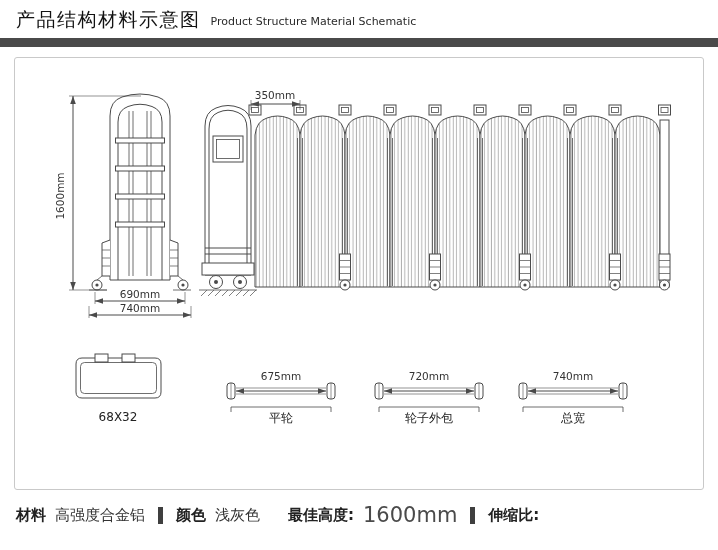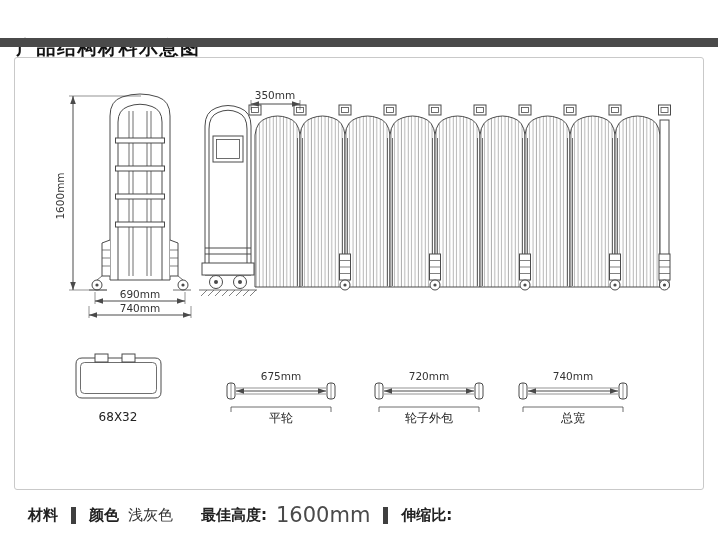--- a/index.html
+++ b/index.html
@@ -1,48 +1,49 @@
 <!DOCTYPE html>
 <html><head>
 <meta charset="utf-8">
 <style>
   * { margin:0; padding:0; box-sizing:border-box; }
   html,body { background:#ffffff; }
   body { font-family:"DejaVu Sans","Liberation Sans",sans-serif; }
   .canvas { position:relative; width:718px; height:550px; background:#fff; overflow:hidden; }
 
   .header { position:absolute; left:16px; top:8px; display:flex; align-items:flex-end; gap:10px; }
-  .header h1 { font-size:19px; font-weight:bold; color:#121212; letter-spacing:1.5px; line-height:1.2;margin-top:28px; }
+  .header h1 { font-size:19px; font-weight:normal; color:#121212; letter-spacing:1.5px; line-height:1.2; }
   .subtitle { font-size:11px; color:#2a2a2a; padding-bottom:3px; }
 
   .accent-bar { position:absolute; left:0; top:38px; width:718px; height:9px; background:#4a4a4a; }
 
   .drawing-box { position:absolute; left:14px; top:57px; width:690px; height:433px;
                  border:1px solid #c9c9c9; border-radius:3px; background:#fff; }
   .drawing-box svg { display:block; width:688px; height:431px; }
 
   svg text { fill:#333; }
   .dimtext { font-size:10.5px; }
   .cntext  { font-size:12px; fill:#222; }
 
   .footer { position:absolute; left:16px; top:497px; width:690px; height:36px;
-            display:flex; align-items:center; gap:9px; white-space:nowrap;margin-left:12px; }
+            display:flex; align-items:center; gap:9px; white-space:nowrap; }
   .lbl { font-size:15px; font-weight:bold; color:#222; }
   .val { font-size:15px; color:#333; }
   .big { font-size:21px; color:#4a4a4a; }
   .divbar { display:inline-block; width:5px; height:17px; background:#3f3f3f; margin:0 4px; }
   .gap { width:10px; }
 </style>
 </head>
 <body>
 
 <div class="canvas">
 
   <div class="header">
     <h1>产品结构材料示意图</h1>
+    <span class="subtitle">Product Structure Material Schematic</span>
   </div>
 
   <div class="accent-bar"></div>
 
   <div class="drawing-box">
     <svg viewBox="0 0 688 431">
       <defs>
         <pattern id="slat" width="3.4" height="6" patternUnits="userSpaceOnUse">
           <rect width="3.4" height="6" fill="#ffffff"></rect>
           <line x1="1.2" y1="0" x2="1.2" y2="6" stroke="#8d8d8d" stroke-width="0.7"></line>
@@ -233,20 +234,21 @@
         <line x1="508" y1="349" x2="508" y2="354" stroke-width="0.8"></line>
         <line x1="608" y1="349" x2="608" y2="354" stroke-width="0.8"></line>
       </g>
       <text class="dimtext" x="558" y="322" text-anchor="middle">740mm</text>
       <text class="cntext" x="558" y="364" text-anchor="middle">总宽</text>
     </svg>
   </div>
 
   <div class="footer">
     <span class="lbl">材料</span>
+    <span class="val">高强度合金铝</span>
     <span class="divbar"></span>
     <span class="lbl">颜色</span>
     <span class="val">浅灰色</span>
     <span class="gap"></span>
     <span class="lbl">最佳高度:</span>
     <span class="big">1600mm</span>
     <span class="divbar"></span>
     <span class="lbl">伸缩比:</span>
   </div>
 

